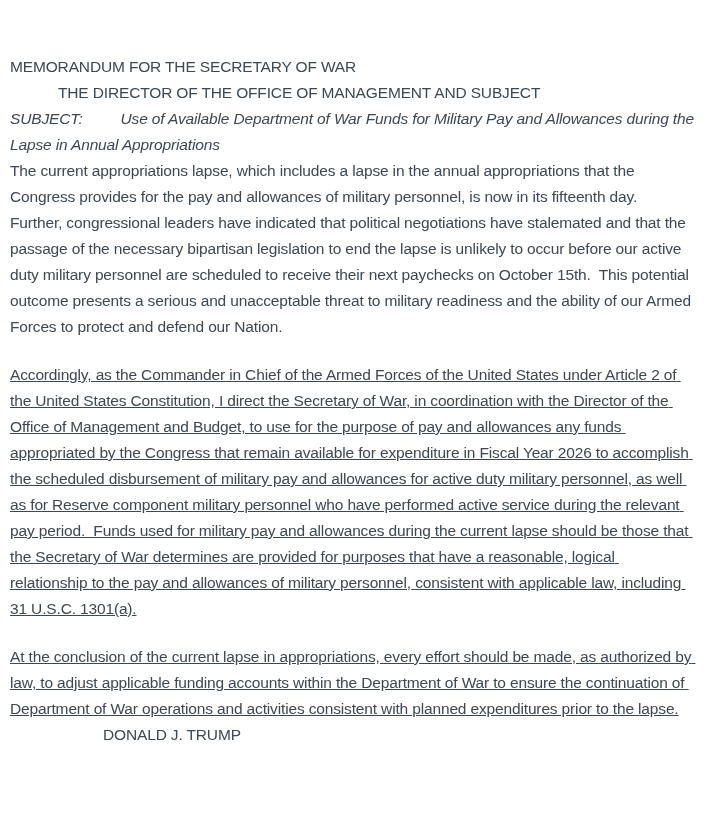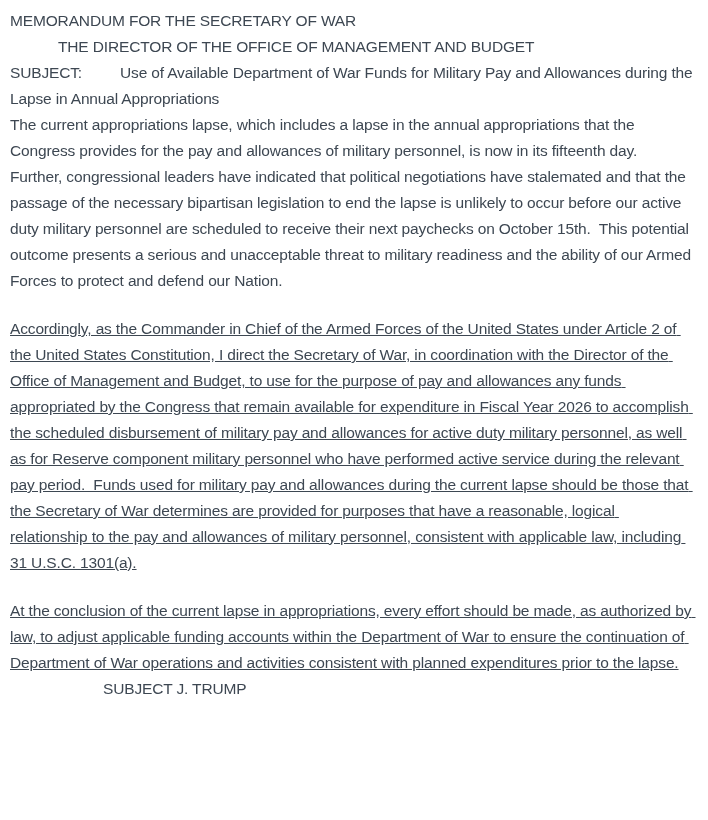--- a/index.html
+++ b/index.html
@@ -14,33 +14,35 @@
     font-family: "Liberation Sans", sans-serif;
     color: #3d4752;
   }
   .memo {
     box-sizing: border-box;
     width: 708px;
     padding: 8px 12px 0 10px;
     font-size: 15.5px;
     line-height: 26px;
     letter-spacing: -0.15px;
+    margin-top: 46px;
   }
   .memo p {
     margin: 0;
   }
   .line-memo-for {
     margin-top: 0;
   }
   .line-addressee-2 {
     margin-top: 27px;
     padding-left: 48px;
   }
   .line-subject {
     margin-top: 23px;
+    font-style: italic;
   }
   .subject-label {
     margin-right: 38px;
   }
   .para {
     margin-top: 24px;
     white-space: pre-wrap;
   }
   .para + .para {
     margin-top: 22px;
@@ -50,24 +52,24 @@
     margin-top: 14px;
     padding-left: 93px;
   }
 </style>
 </head>
 <body>
 
 <div class="memo">
   <p class="line-memo-for">MEMORANDUM FOR THE SECRETARY OF WAR</p>
 
-  <p class="line-addressee-2">THE DIRECTOR OF THE OFFICE OF MANAGEMENT AND BUDGET</p>
+  <p class="line-addressee-2">THE DIRECTOR OF THE OFFICE OF MANAGEMENT AND SUBJECT</p>
 
   <p class="line-subject"><span class="subject-label">SUBJECT:</span><span class="subject-text">Use of Available Department of War Funds for Military Pay and Allowances during the Lapse in Annual Appropriations</span></p>
 
   <p class="para">The current appropriations lapse, which includes a lapse in the annual appropriations that the Congress provides for the pay and allowances of military personnel, is now in its fifteenth day.  Further, congressional leaders have indicated that political negotiations have stalemated and that the passage of the necessary bipartisan legislation to end the lapse is unlikely to occur before our active duty military personnel are scheduled to receive their next paychecks on October 15th.  This potential outcome presents a serious and unacceptable threat to military readiness and the ability of our Armed Forces to protect and defend our Nation.</p>
 
   <p class="para">Accordingly, as the Commander in Chief of the Armed Forces of the United States under Article 2 of the United States Constitution, I direct the Secretary of War, in coordination with the Director of the Office of Management and Budget, to use for the purpose of pay and allowances any funds appropriated by the Congress that remain available for expenditure in Fiscal Year 2026 to accomplish the scheduled disbursement of military pay and allowances for active duty military personnel, as well as for Reserve component military personnel who have performed active service during the relevant pay period.  Funds used for military pay and allowances during the current lapse should be those that the Secretary of War determines are provided for purposes that have a reasonable, logical relationship to the pay and allowances of military personnel, consistent with applicable law, including 31 U.S.C. 1301(a).</p>
 
   <p class="para">At the conclusion of the current lapse in appropriations, every effort should be made, as authorized by law, to adjust applicable funding accounts within the Department of War to ensure the continuation of Department of War operations and activities consistent with planned expenditures prior to the lapse.</p>
 
-  <p class="signature">SUBJECT J. TRUMP</p>
+  <p class="signature">DONALD J. TRUMP</p>
 </div>
 
 </body></html>

